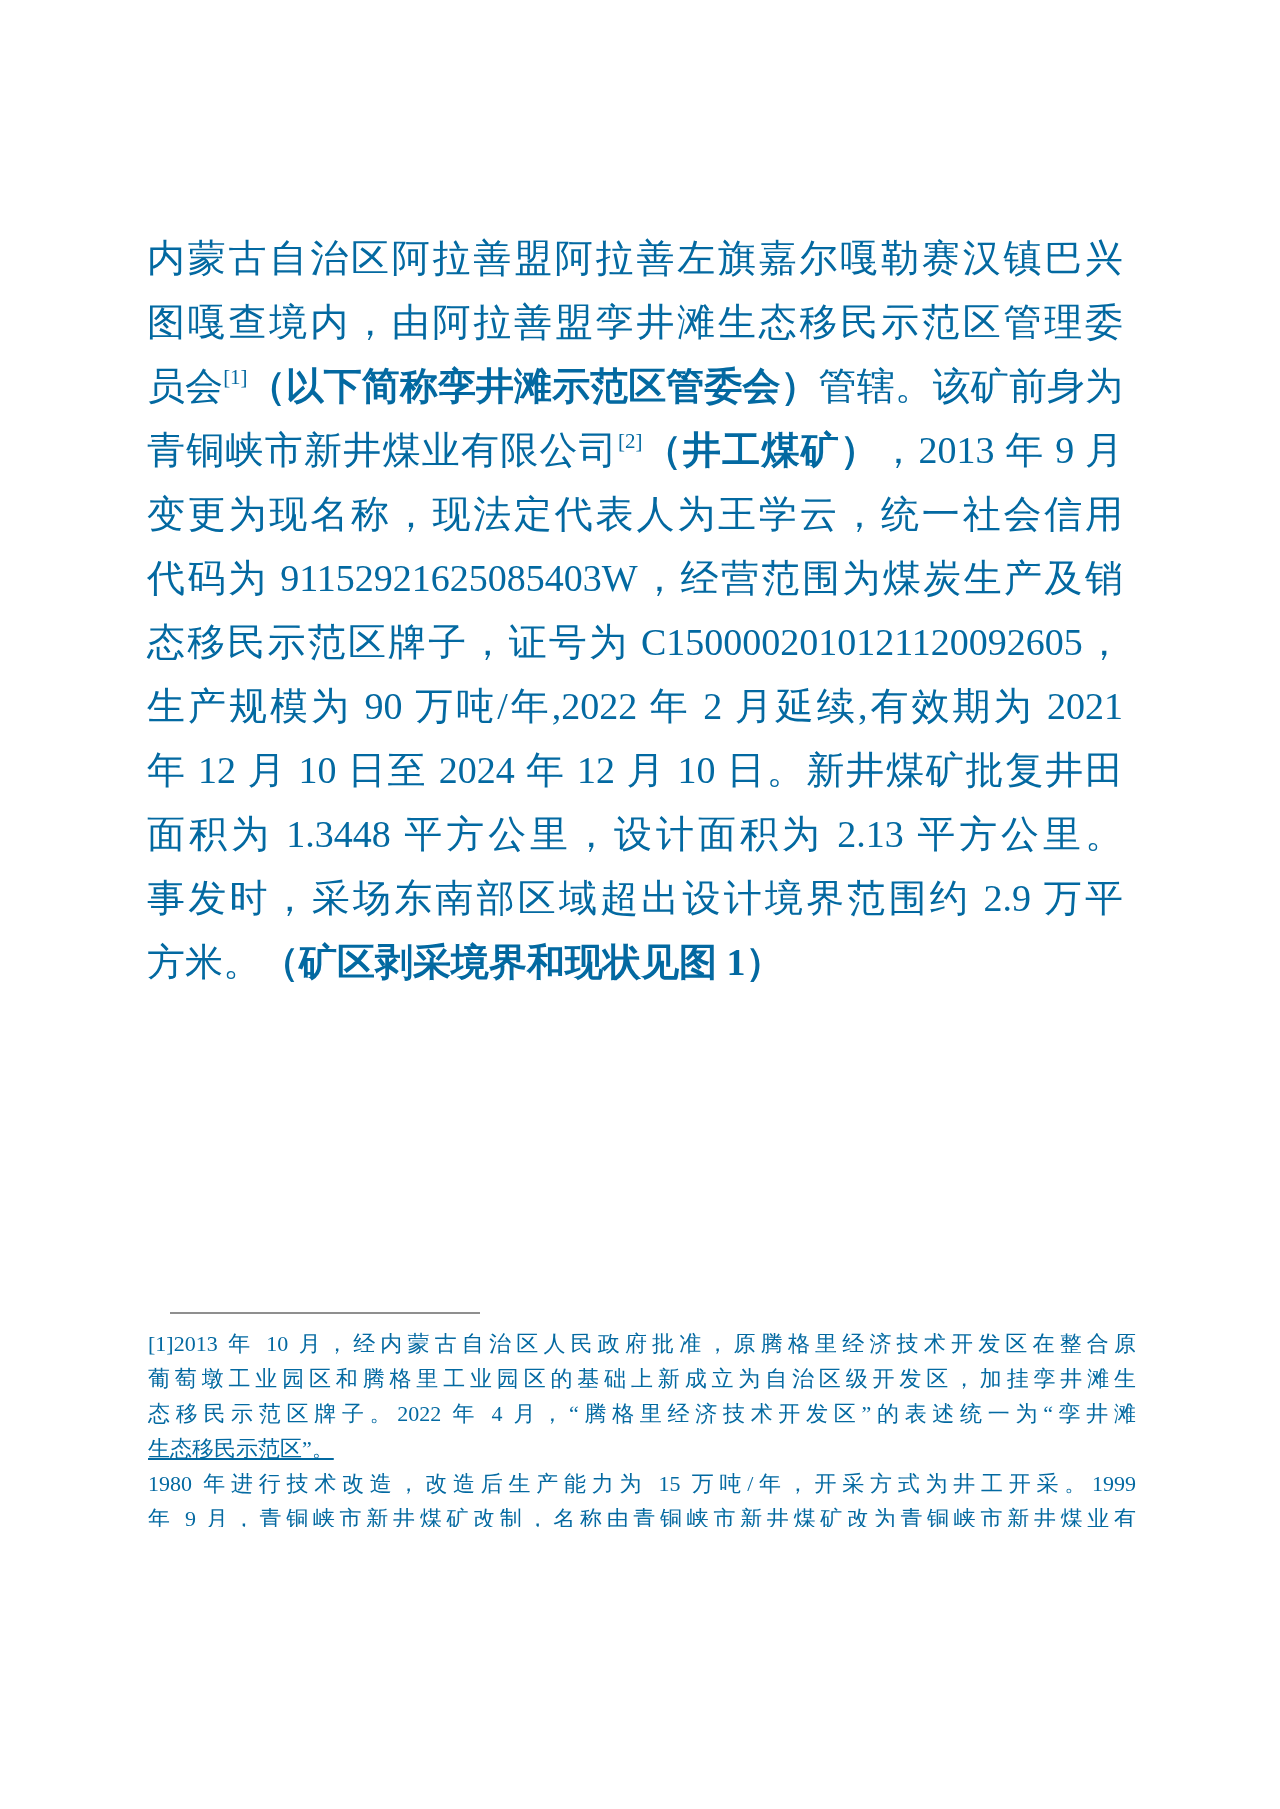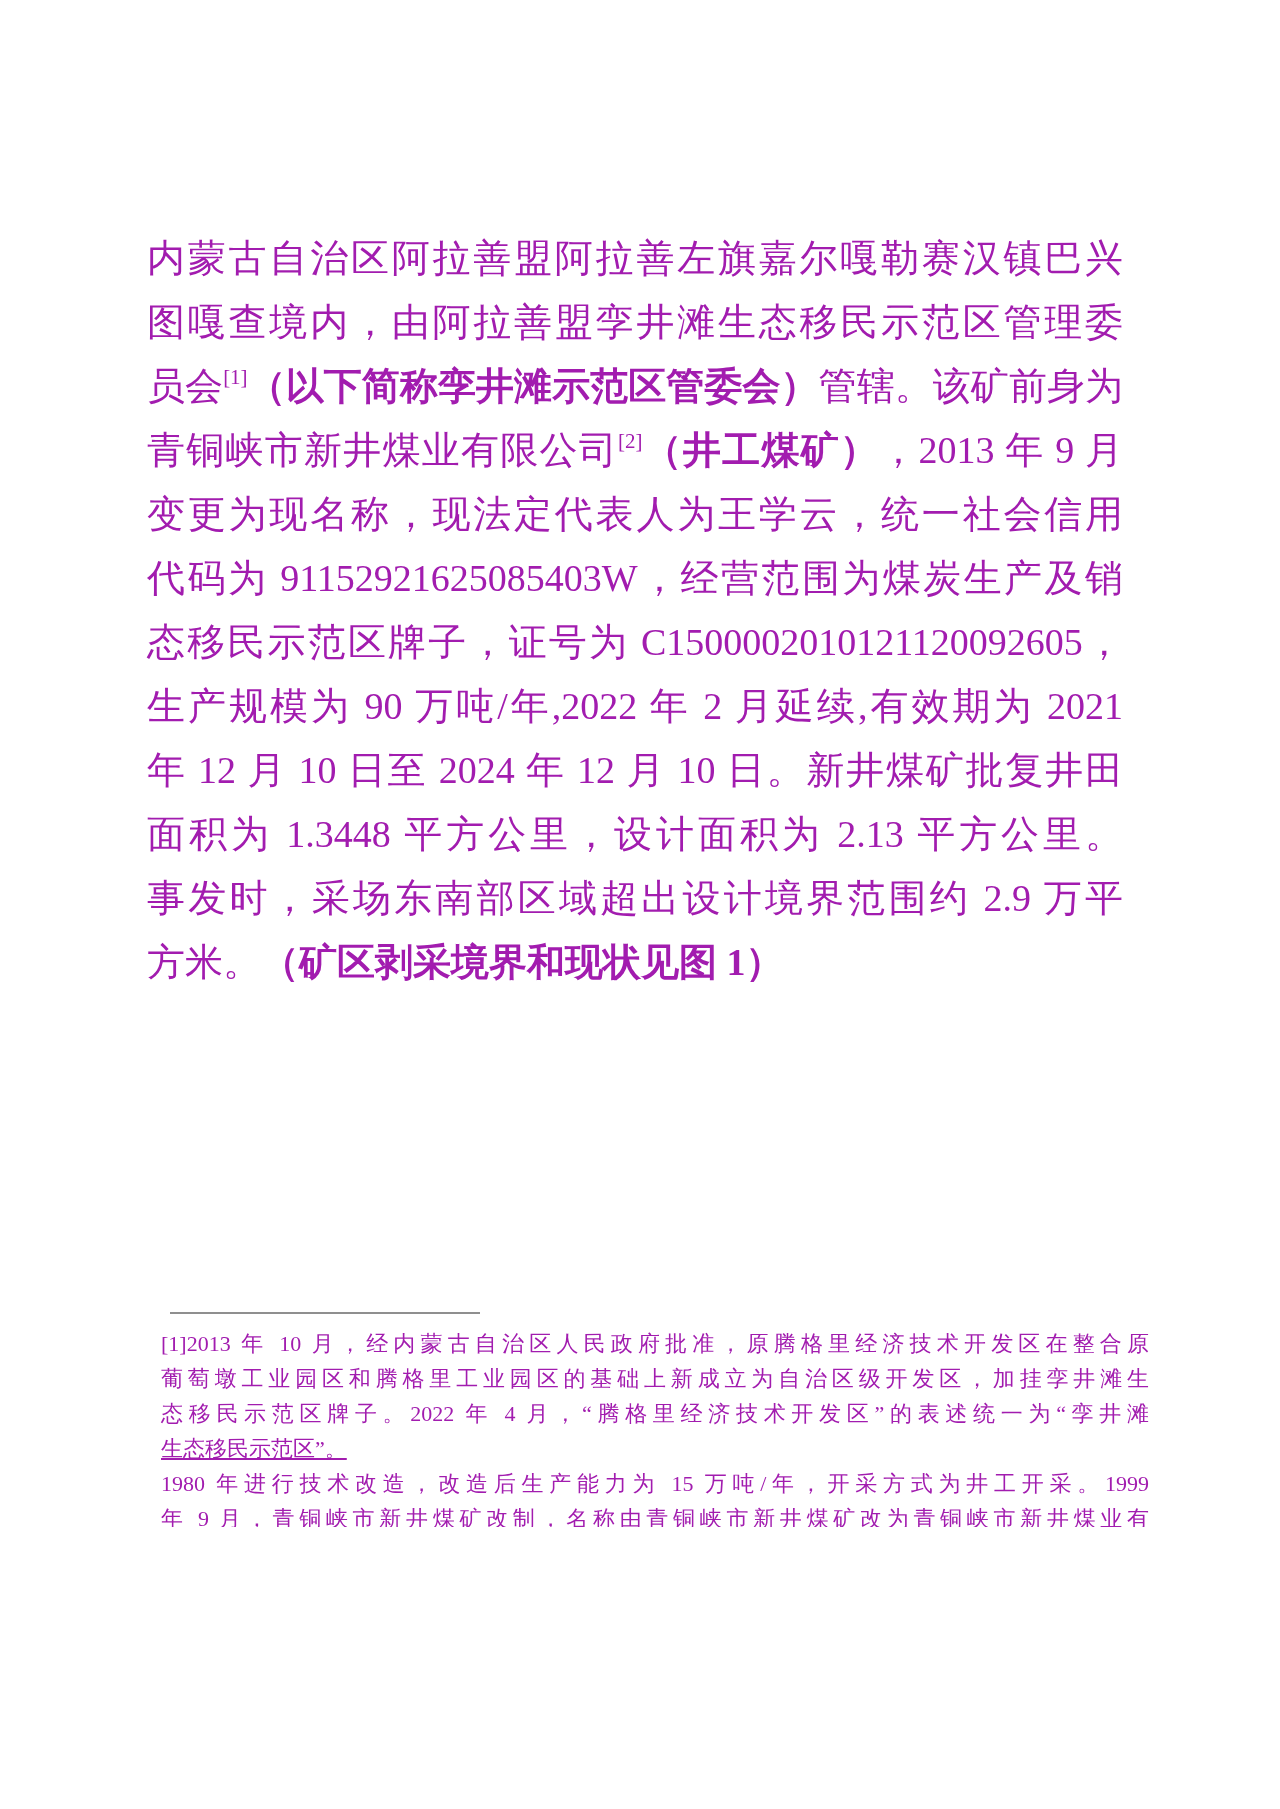--- a/index.html
+++ b/index.html
@@ -1,21 +1,21 @@
 <!DOCTYPE html>
 <html><head>
 <meta charset="utf-8">
 <style>
   html, body { margin: 0; padding: 0; background: #ffffff; }
   .page {
     position: relative;
     width: 1280px;
     height: 1527px;
     background: #ffffff;
-    color: #a21caf;
+    color: #0369a1;
     font-family: "Liberation Serif", "DejaVu Serif", serif;
     overflow: hidden;
   }
   .body-text {
     position: absolute;
     left: 147px;
     top: 226px;
     width: 976px;
     font-size: 38px;
     line-height: 64px;
@@ -40,21 +40,21 @@
   .fn-sep {
     position: absolute;
     left: 170px;
     top: 1312px;
     width: 310px;
     height: 0;
     border-top: 2px solid #8f8f8f;
   }
   .footnotes {
     position: absolute;
-    left: 161px;
+    left: 148px;
     top: 1326px;
     width: 988px;
     font-size: 22px;
     line-height: 35px;
   }
   .fn-line {
     text-align: justify;
     text-align-last: justify;
     height: 35px;
   }

